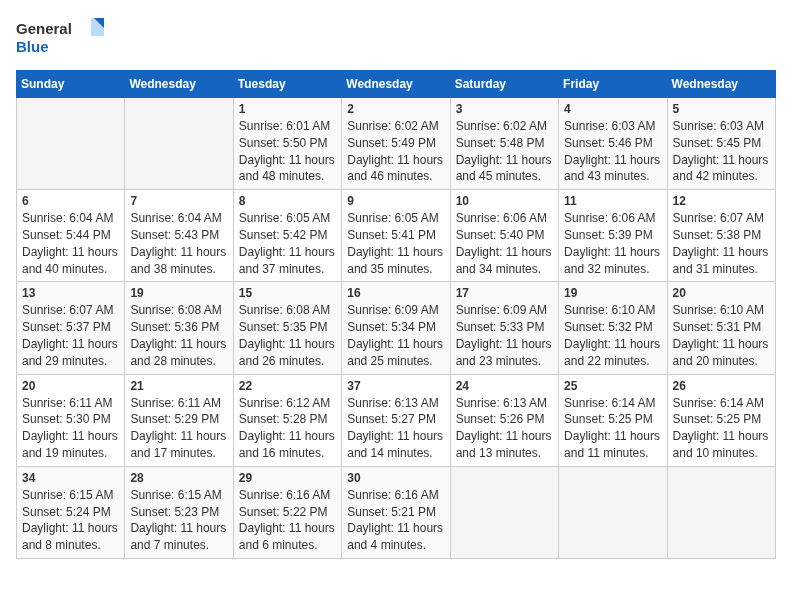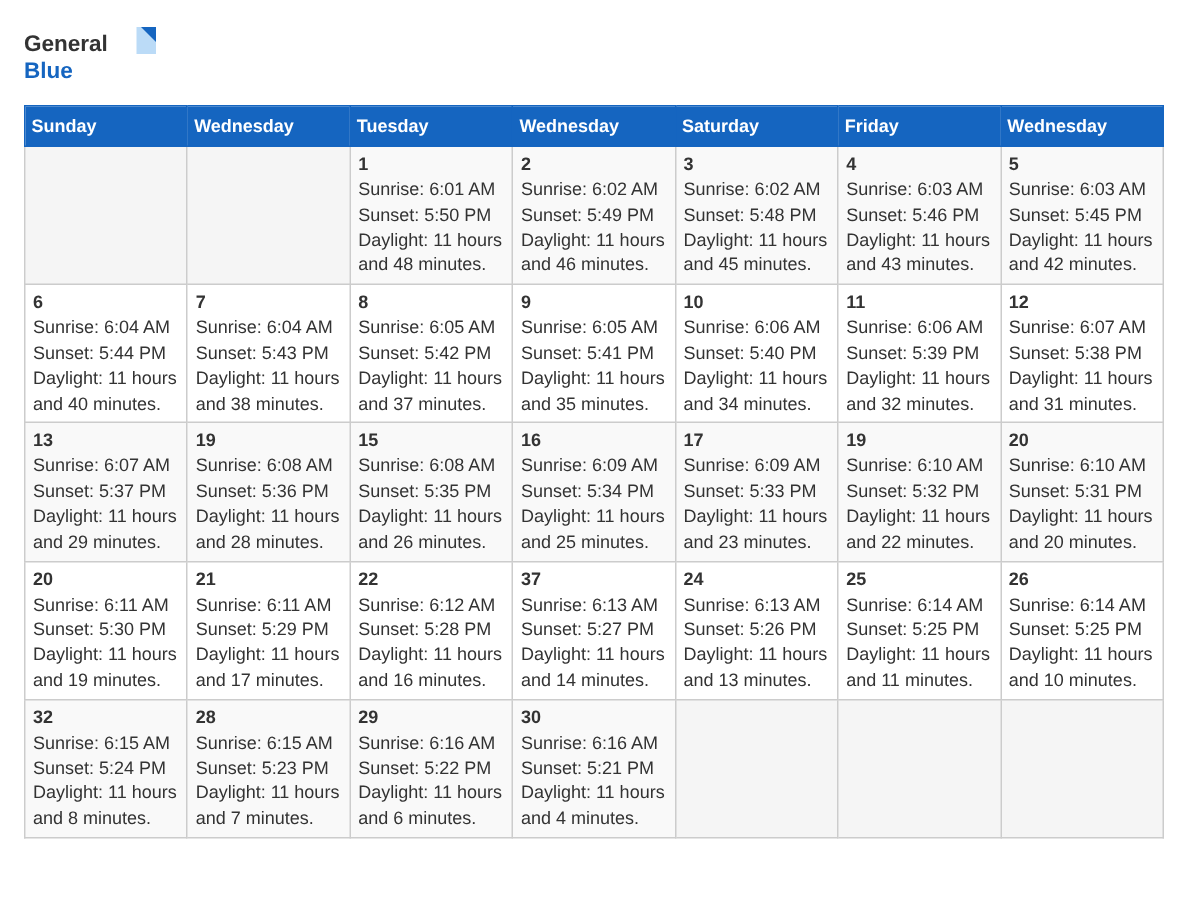--- a/index.html
+++ b/index.html
@@ -219,21 +219,21 @@
           <span class="day-number">25</span>
           <div class="cell-content">Sunrise: 6:14 AM<br>Sunset: 5:25 PM<br>Daylight: 11 hours and 11 minutes.</div>
         </td>
         <td>
           <span class="day-number">26</span>
           <div class="cell-content">Sunrise: 6:14 AM<br>Sunset: 5:25 PM<br>Daylight: 11 hours and 10 minutes.</div>
         </td>
       </tr>
       <tr>
         <td>
-          <span class="day-number">32</span>
+          <span class="day-number">34</span>
           <div class="cell-content">Sunrise: 6:15 AM<br>Sunset: 5:24 PM<br>Daylight: 11 hours and 8 minutes.</div>
         </td>
         <td>
           <span class="day-number">28</span>
           <div class="cell-content">Sunrise: 6:15 AM<br>Sunset: 5:23 PM<br>Daylight: 11 hours and 7 minutes.</div>
         </td>
         <td>
           <span class="day-number">29</span>
           <div class="cell-content">Sunrise: 6:16 AM<br>Sunset: 5:22 PM<br>Daylight: 11 hours and 6 minutes.</div>
         </td>

